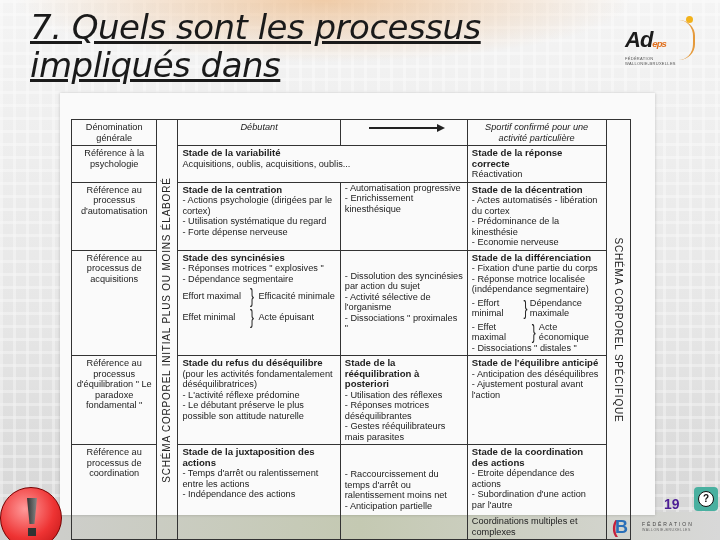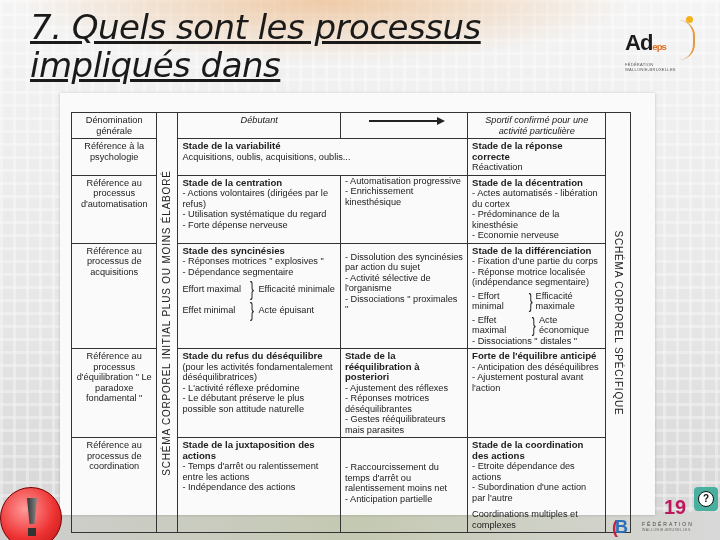--- a/index.html
+++ b/index.html
@@ -24,33 +24,33 @@
     position:absolute; left:0; top:512px; width:720px; height:28px;
     background: linear-gradient(90deg,#cfcfcf 0%, #c4c9b2 50%, #d8d8d8 100%);
   }
   .title {
     position:absolute; left:30px; top:8px; width:580px;
     font-family:"DejaVu Sans", sans-serif; font-style:italic;
     font-size:34px; line-height:38px; color:#1a1a1a;
     text-decoration:underline; letter-spacing:-0.5px;
   }
   .logo { position:absolute; left:625px; top:28px; width:60px; height:44px; }
-  .logo-text { font-family:"Liberation Sans", sans-serif; font-weight:bold; font-size:22px; line-height:30px; letter-spacing:-1px; }
+  .logo-text { font-family:"Liberation Sans", sans-serif; font-style:italic; font-weight:bold; font-size:22px; line-height:24px; letter-spacing:-1px; }
   .logo-text .a { color:#1c1c1c; }
   .logo-text .b { color:#e0701e; }
   .logo-sub { font-size:4px; line-height:5px; color:#555; letter-spacing:0.3px; }
   .logo-arc { position:absolute; left:54px; top:-8px; width:14px; height:40px; border-right:2px solid #e59a3b; border-radius:0 30px 30px 0; }
   .logo-dot { position:absolute; left:61px; top:-12px; width:7px; height:7px; border-radius:50%; background:#f2b21b; }
 
   .doc {
     position:absolute; left:60px; top:93px; width:595px; height:422px;
     background:#fafafa; box-shadow:0 0 3px rgba(0,0,0,0.2);
   }
   table.grid {
-    position:absolute; left:11px; top:19px; width:560px; height:401px;
+    position:absolute; left:11px; top:26px; width:560px; height:401px;
     border-collapse:collapse; font-size:9.2px; line-height:10.5px; color:#222;
   }
   table.grid td { border:1px solid #333; vertical-align:top; padding:2px 4px; }
   td.ref { width:78px; text-align:center; vertical-align:middle; }
   td.vert { width:14px; padding:0; position:relative; }
   td.c1 { width:160px; border-right:none; }
   td.c2 { width:125px; border-left:none; border-right:none; }
   td.c3 { width:130px; border-left:none; }
   td.vright { width:18px; padding:0; position:relative; }
   .vtext {
@@ -61,21 +61,21 @@
   .vtext.r { transform:translate(-50%,-50%) rotate(90deg); }
   .b { font-weight:bold; font-size:9.6px; }
   .header-mid { text-align:center; vertical-align:middle;font-style:italic; }
   .arrow { display:inline-block; width:70px; height:2px; background:#222; position:relative; vertical-align:middle; }
   .arrow:after { content:""; position:absolute; right:-6px; top:-3px; border-left:8px solid #222; border-top:4px solid transparent; border-bottom:4px solid transparent; }
   .brace-row { display:flex; align-items:center; margin-top:3px; }
   .brace-row .l { width:66px; }
   .brace-row .br { font-size:20px; line-height:18px; width:10px; transform:scaleX(0.6); }
   .brace-row .r { line-height:10px; }
 
-  .page-num { position:absolute; left:664px; top:496px; font-size:20px; color:#be185d; font-weight:bold; }
+  .page-num { position:absolute; left:664px; top:496px; font-size:14px; color:#4c1d95; font-weight:bold; }
   .help-btn { position:absolute; left:694px; top:487px; width:24px; height:24px; background:#49b0a0; border-radius:4px; display:flex; align-items:center; justify-content:center; }
   .help-btn span { width:14px; height:14px; border-radius:50%; background:#fff; border:1.5px solid #111; font-size:10px; font-weight:bold; text-align:center; line-height:14px; color:#111; }
   .warn-icon { position:absolute; left:0; top:487px; width:60px; height:60px; border-radius:50%; background:radial-gradient(circle at 40% 35%, #ff9a9a 0%, #e33 55%, #b51010 100%); border:1px solid #700; overflow:hidden; }
   .warn-icon .bar { position:absolute; left:26px; top:10px; width:10px; height:26px; background:linear-gradient(90deg,#333,#888); clip-path:polygon(0 0,100% 0,75% 100%,25% 100%); }
   .warn-icon .dot { position:absolute; left:27px; top:40px; width:8px; height:8px; background:#333; }
   .fed-logo { position:absolute; left:612px; top:516px; width:108px; height:24px; }
   .fed-logo .mark { position:absolute; left:0; top:1px; font-size:18px; font-weight:bold; color:#c5203c; letter-spacing:-3px; }
   .fed-logo .mark i { color:#2a6fb8; font-style:normal; }
   .fed-logo .t1 { position:absolute; left:30px; top:5px; font-size:5px; letter-spacing:2px; color:#444; }
   .fed-logo .t2 { position:absolute; left:30px; top:12px; font-size:3.5px; letter-spacing:0.5px; color:#666; }
@@ -122,21 +122,21 @@
     </td>
     <td class="c3">
       <div class="b">Stade de la réponse correcte</div>
       <div>Réactivation</div>
     </td>
   </tr>
   <tr>
     <td class="ref">Référence au processus d'automatisation</td>
     <td class="c1">
       <div class="b">Stade de la centration</div>
-      <div>- Actions volontaires (dirigées par le refus)</div>
+      <div>- Actions psychologie (dirigées par le cortex)</div>
       <div>- Utilisation systématique du regard</div>
       <div>- Forte dépense nerveuse</div>
     </td>
     <td class="c2" style="padding-top:0">
       <div>- Automatisation progressive</div>
       <div>- Enrichissement kinesthésique</div>
     </td>
     <td class="c3">
       <div class="b">Stade de la décentration</div>
       <div>- Actes automatisés - libération du cortex</div>
@@ -154,58 +154,58 @@
               <span class="l">Effort maximal</span>
               <span class="br">}</span>
               <span class="r">Efficacité minimale</span>
             </div>
       <div class="brace-row">
               <span class="l">Effet minimal</span>
               <span class="br">}</span>
               <span class="r">Acte épuisant</span>
             </div>
     </td>
-    <td class="c2" style="padding-top:8px">
+    <td class="c2" style="padding-top:20px">
       <div>- Dissolution des syncinésies par action du sujet</div>
       <div>- Activité sélective de l'organisme</div>
       <div>- Dissociations " proximales "</div>
     </td>
     <td class="c3">
       <div class="b">Stade de la différenciation</div>
       <div>- Fixation d'une partie du corps</div>
       <div>- Réponse motrice localisée (indépendance segmentaire)</div>
       <div class="brace-row">
               <span class="l">- Effort minimal</span>
               <span class="br">}</span>
-              <span class="r">Efficacité maximale</span>
+              <span class="r">Dépendance maximale</span>
             </div>
       <div class="brace-row">
               <span class="l">- Effet maximal</span>
               <span class="br">}</span>
               <span class="r">Acte économique</span>
             </div>
       <div>- Dissociations " distales "</div>
     </td>
   </tr>
   <tr>
     <td class="ref">Référence au processus d'équilibration " Le paradoxe fondamental "</td>
     <td class="c1">
       <div class="b">Stade du refus du déséquilibre</div>
       <div>(pour les activités fondamentalement déséquilibratrices)</div>
       <div>- L'activité réflexe prédomine</div>
       <div>- Le débutant préserve le plus possible son attitude naturelle</div>
     </td>
     <td class="c2">
       <div class="b">Stade de la rééquilibration à posteriori</div>
-      <div>- Ajustement des réflexes</div>
+      <div>- Utilisation des réflexes</div>
       <div>- Réponses motrices déséquilibrantes</div>
       <div>- Gestes rééquilibrateurs mais parasites</div>
     </td>
     <td class="c3">
-      <div class="b">Forte de l'équilibre anticipé</div>
+      <div class="b">Stade de l'équilibre anticipé</div>
       <div>- Anticipation des déséquilibres</div>
       <div>- Ajustement postural avant l'action</div>
     </td>
   </tr>
   <tr>
     <td class="ref">Référence au processus de coordination</td>
     <td class="c1">
       <div class="b">Stade de la juxtaposition des actions</div>
       <div>- Temps d'arrêt ou ralentissement entre les actions</div>
       <div>- Indépendance des actions</div>

